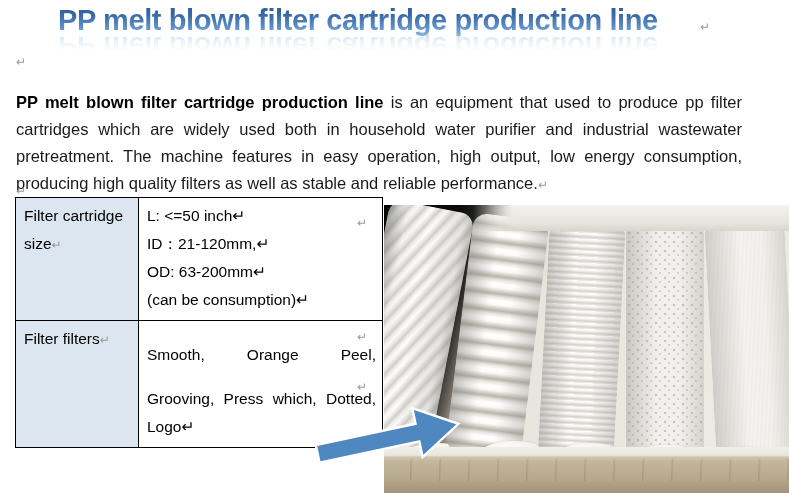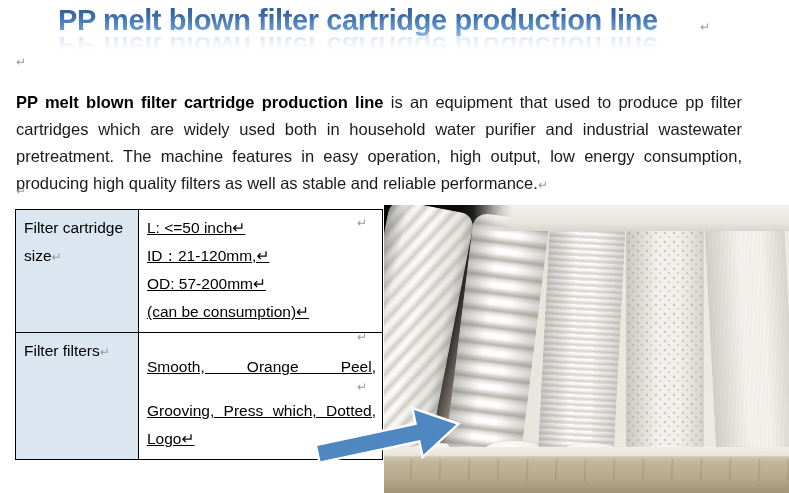--- a/index.html
+++ b/index.html
@@ -110,21 +110,21 @@
     left: 16px;
     top: 184px;
     font-size: 12px;
     color: #9a9a9a;
   }
 
   
   #spec-table {
     position: absolute;
     left: 15px;
-    top: 209px;
+    top: 197px;
     width: 337px;
     border-collapse: collapse;
     table-layout: fixed;
   }
   #spec-table td {
     border: 1px solid #000000;
     vertical-align: top;
     font-size: 15.5px;
     line-height: 28px;
     padding: 4px 6px 6px 8px;
@@ -132,21 +132,20 @@
   #spec-table td.label-cell {
     background: #dce6f1;
     width: 108px;
   }
   #spec-table td.value-cell {
     background: #ffffff;
     width: 229px;
   }
   .val-line {
     display: block;
-    text-decoration: underline;
   }
   .val-line.justified {
     text-align: justify;
     text-align-last: justify;
     margin-top: 16px;
   }
   .val-line.last {
     text-align: center;
     text-align-last: left;
   }
@@ -255,21 +254,21 @@
 
 <span id="para-bottom-mark" class="pilcrow">↵</span>
 
 <table id="spec-table">
   <tbody>
     <tr>
       <td class="label-cell"><span>Filter cartridge size</span><span class="pilcrow">↵</span></td>
       <td class="value-cell">
         <span class="val-line">L: &lt;=50 inch↵</span>
         <span class="val-line">ID：21-120mm,↵</span>
-        <span class="val-line">OD: 57-200mm↵</span>
+        <span class="val-line">OD: 63-200mm↵</span>
         <span class="val-line">(can be consumption)↵</span>
       </td>
     </tr>
     <tr>
       <td class="label-cell"><span>Filter filters</span><span class="pilcrow">↵</span></td>
       <td class="value-cell">
         <span class="val-line justified">Smooth, Orange Peel,</span>
         <span class="val-line justified">Grooving, Press which, Dotted,</span>
         <span class="val-line last">Logo↵</span>
       </td>

